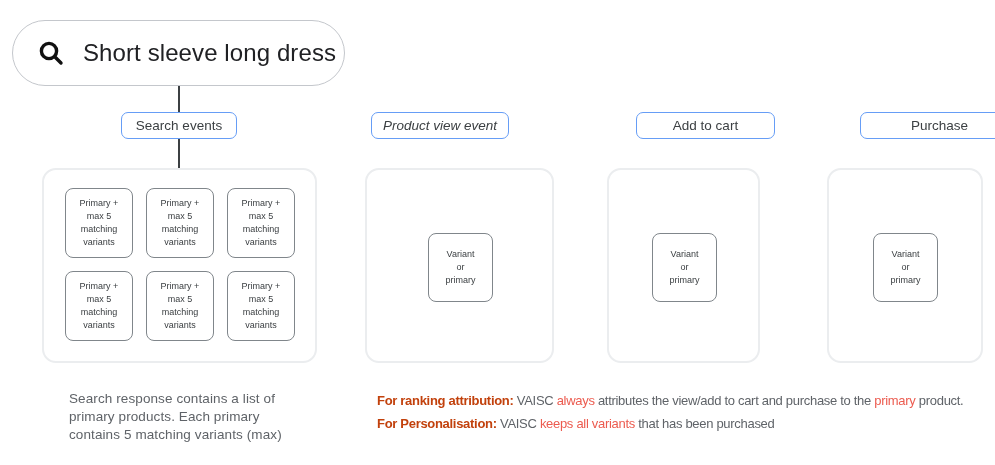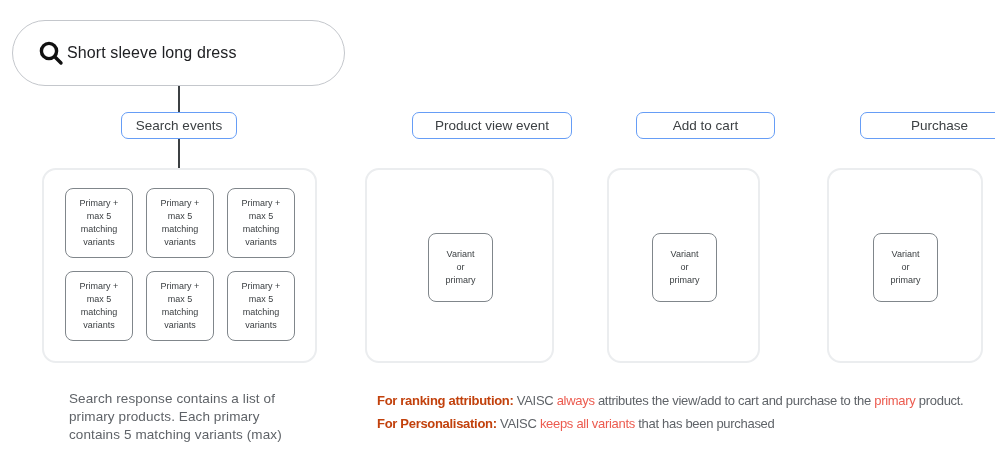--- a/index.html
+++ b/index.html
@@ -21,22 +21,22 @@
     border: 1.6px solid #c4c7cc;
     border-radius: 35px;
     background: #ffffff;
     display: flex;
     align-items: center;
     box-sizing: border-box;
     padding-left: 23px;
   }
   .search-pill .icon-wrap { display: flex; align-items: center; justify-content: center; width: 30px; height: 30px; }
   .search-pill .query {
-    margin-left: 1px;
-    font-size: 16px;
+    margin-left: 17px;
+    font-size: 24px;
     color: #202124;
     letter-spacing: 0.1px;
     white-space: nowrap;
   }
 
   
   .vline {
     position: absolute;
     width: 1.6px;
     background: #3c4043;
@@ -55,21 +55,21 @@
     border-radius: 7px;
     background: #ffffff;
     display: flex;
     align-items: center;
     justify-content: center;
     font-size: 13.5px;
     color: #3c4043;
     white-space: nowrap;
   }
   .lbl-search   { left: 121px; width: 116px; }
-  .lbl-view     { left: 412px; width: 160px; }
+  .lbl-view     { left: 371px; width: 138px; font-style: italic; }
   .lbl-cart     { left: 636px; width: 139px; }
   .lbl-purchase { left: 860px; width: 159px; }
 
   
   .container {
     position: absolute;
     top: 168px;
     height: 195px;
     box-sizing: border-box;
     border: 2px solid #ebedef;

